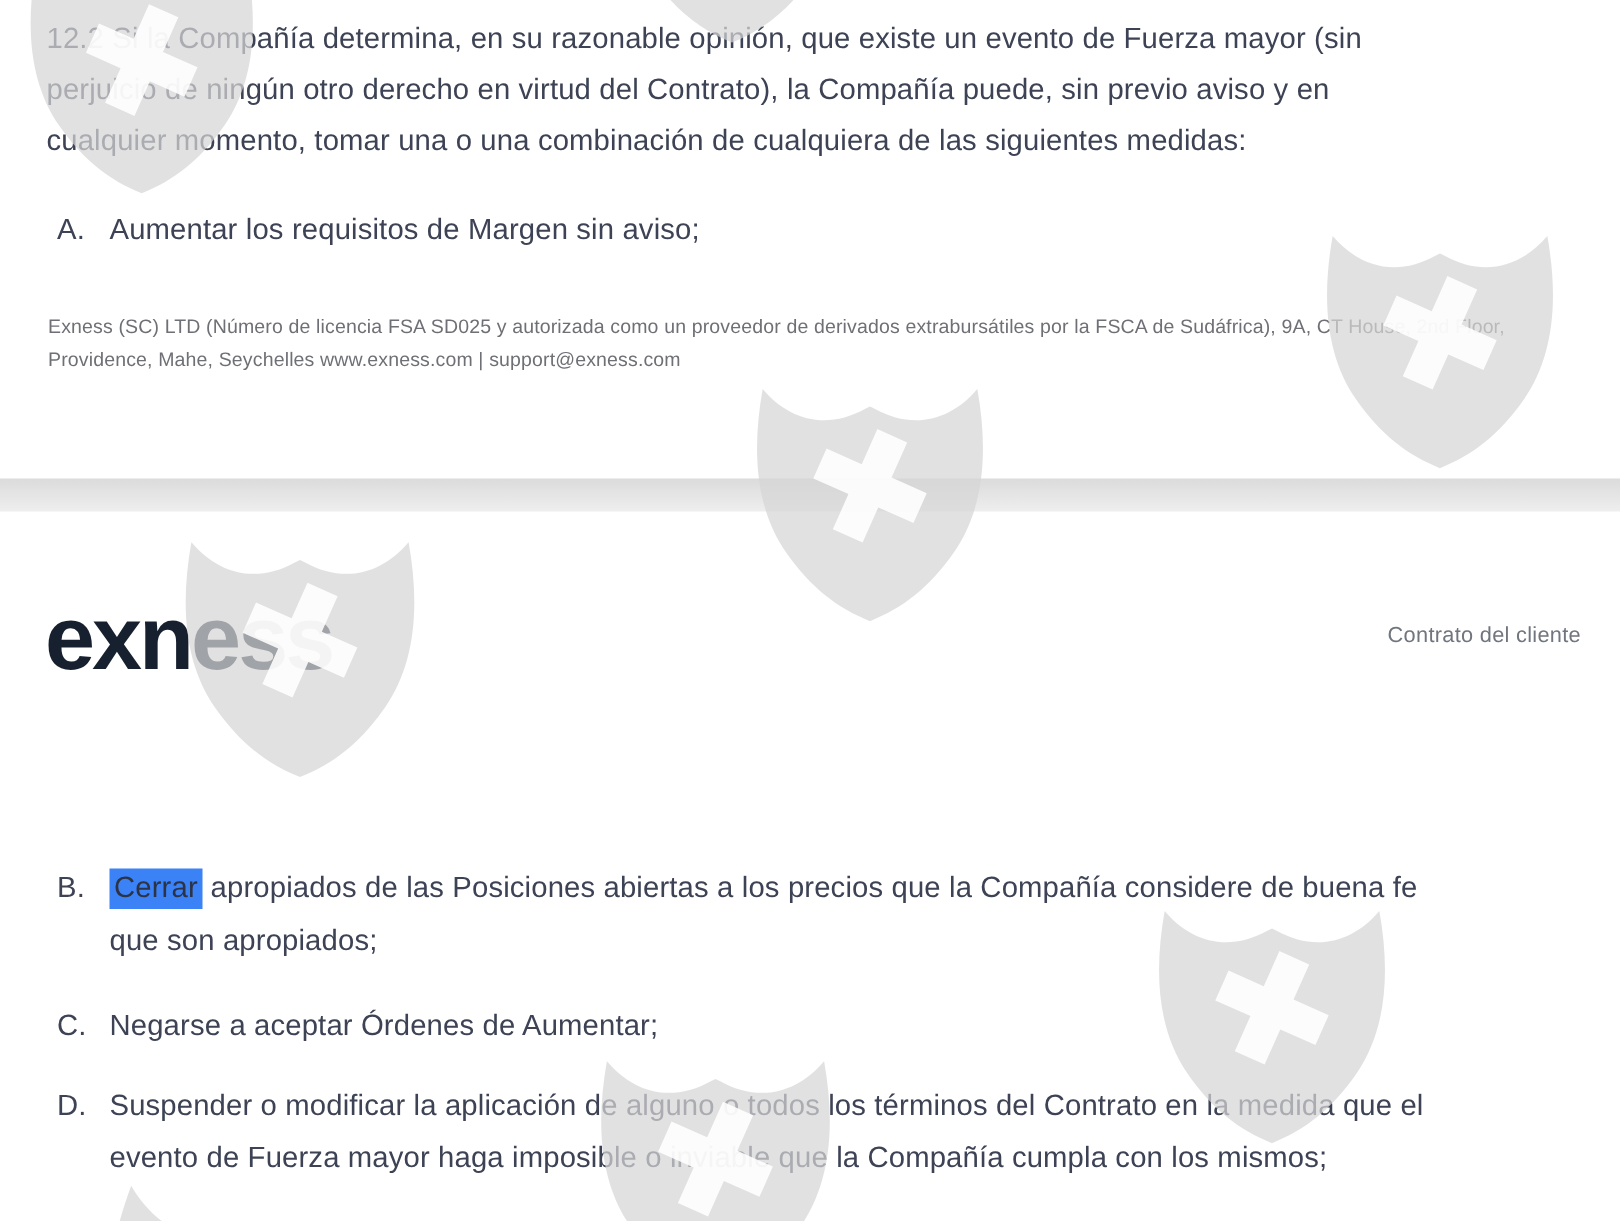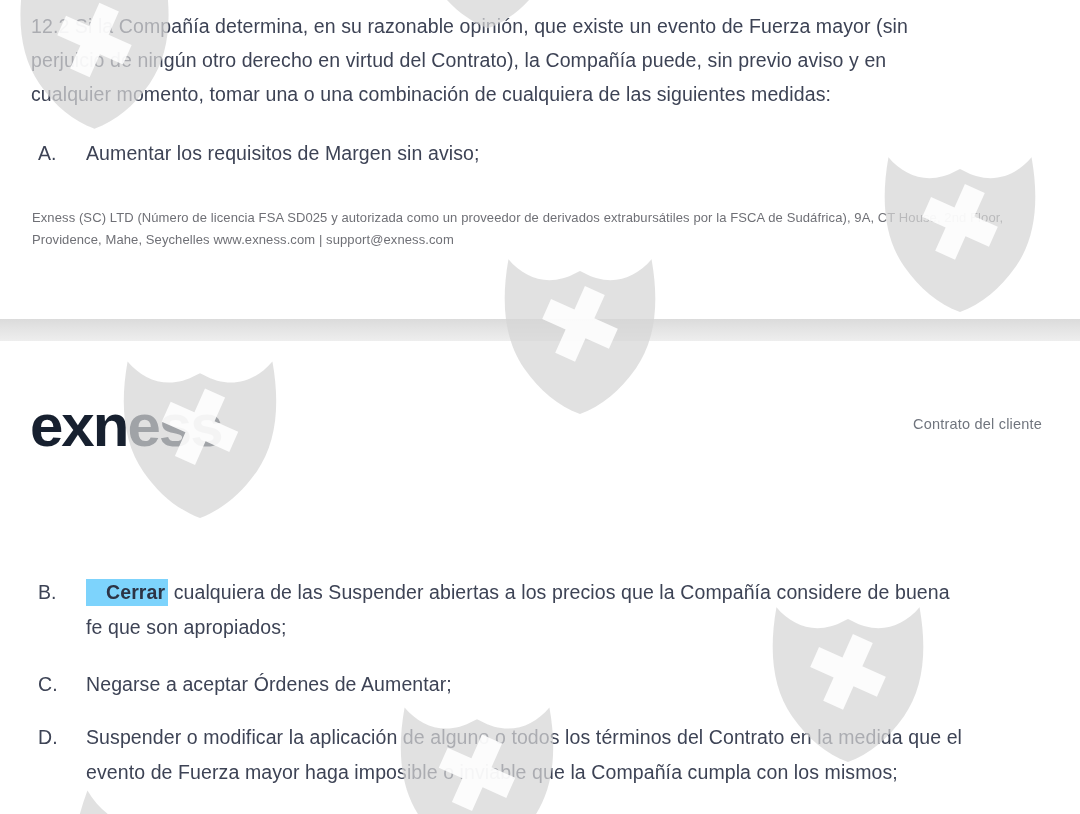--- a/index.html
+++ b/index.html
@@ -12,49 +12,48 @@
   
   .clause{
     position:absolute;left:31px;top:9px;width:940px;
     font-size:19.5px;line-height:34px;letter-spacing:.1px;
   }
   .list-item{
     position:absolute;left:38px;
     font-size:19.5px;line-height:35px;letter-spacing:.1px;
   }
   .list-item .letter{position:absolute;left:0;top:0;}
-  .list-item .content{margin-left:48px;width:880px;}
+  .list-item .content{margin-left:35px;width:880px;}
   .item-a{top:136px;}
   .item-b{top:575px;}
   .item-c{top:667px;}
   .item-d{top:720px;}
   .hl{
-    background:#7dd3fc;
-    padding:2px 3px 3px 20px;
+    background:#3b82f6;
+    padding:2px 3px 3px 3px;
     color:#2c3345;
-    font-weight:bold;
   }
   .seg{white-space:pre-wrap;}
   .doc-footer{
     position:absolute;left:32px;top:207px;width:980px;
     font-size:13px;line-height:21.5px;letter-spacing:.1px;color:#6f7076;
   }
   
   .page-sep{
     position:absolute;left:0;top:319px;width:1080px;height:22px;
     background:linear-gradient(180deg,#dbdbdb 0%,#e4e4e4 45%,#eeeeee 100%);
   }
   
   .logo{
     position:absolute;left:30px;top:396px;
     font-size:60px;line-height:1;font-weight:700;letter-spacing:-2px;
     color:#17202f;
   }
   .hdr-right{
-    position:absolute;right:38px;top:414px;text-align:right;
+    position:absolute;right:26px;top:414px;text-align:right;
     font-size:14.5px;line-height:21px;letter-spacing:.2px;color:#70757e;
   }
   
   .wm{position:absolute;z-index:5;pointer-events:none;}
   .defs{position:absolute;width:0;height:0;overflow:hidden;}
 </style>
 </head>
 <body>
 
 <svg class="defs" aria-hidden="true">
@@ -81,21 +80,21 @@
 
 <div class="logo">exness</div>
 
 <div class="hdr-right">
   <div>Contrato del cliente</div>
 </div>
 
 <div class="list-item item-b">
   <span class="letter">B.</span>
   <div class="content">
-    <span class="hl">Cerrar</span><span class="seg"> cualquiera de las Suspender abiertas a los precios que la Compañía considere de buena fe que son apropiados;</span>
+    <span class="hl">Cerrar</span><span class="seg"> apropiados de las Posiciones abiertas a los precios que la Compañía considere de buena fe que son apropiados;</span>
   </div>
 </div>
 
 <div class="list-item item-c">
   <span class="letter">C.</span>
   <div class="content">Negarse a aceptar Órdenes de Aumentar;</div>
 </div>
 
 <div class="list-item item-d">
   <span class="letter">D.</span>

